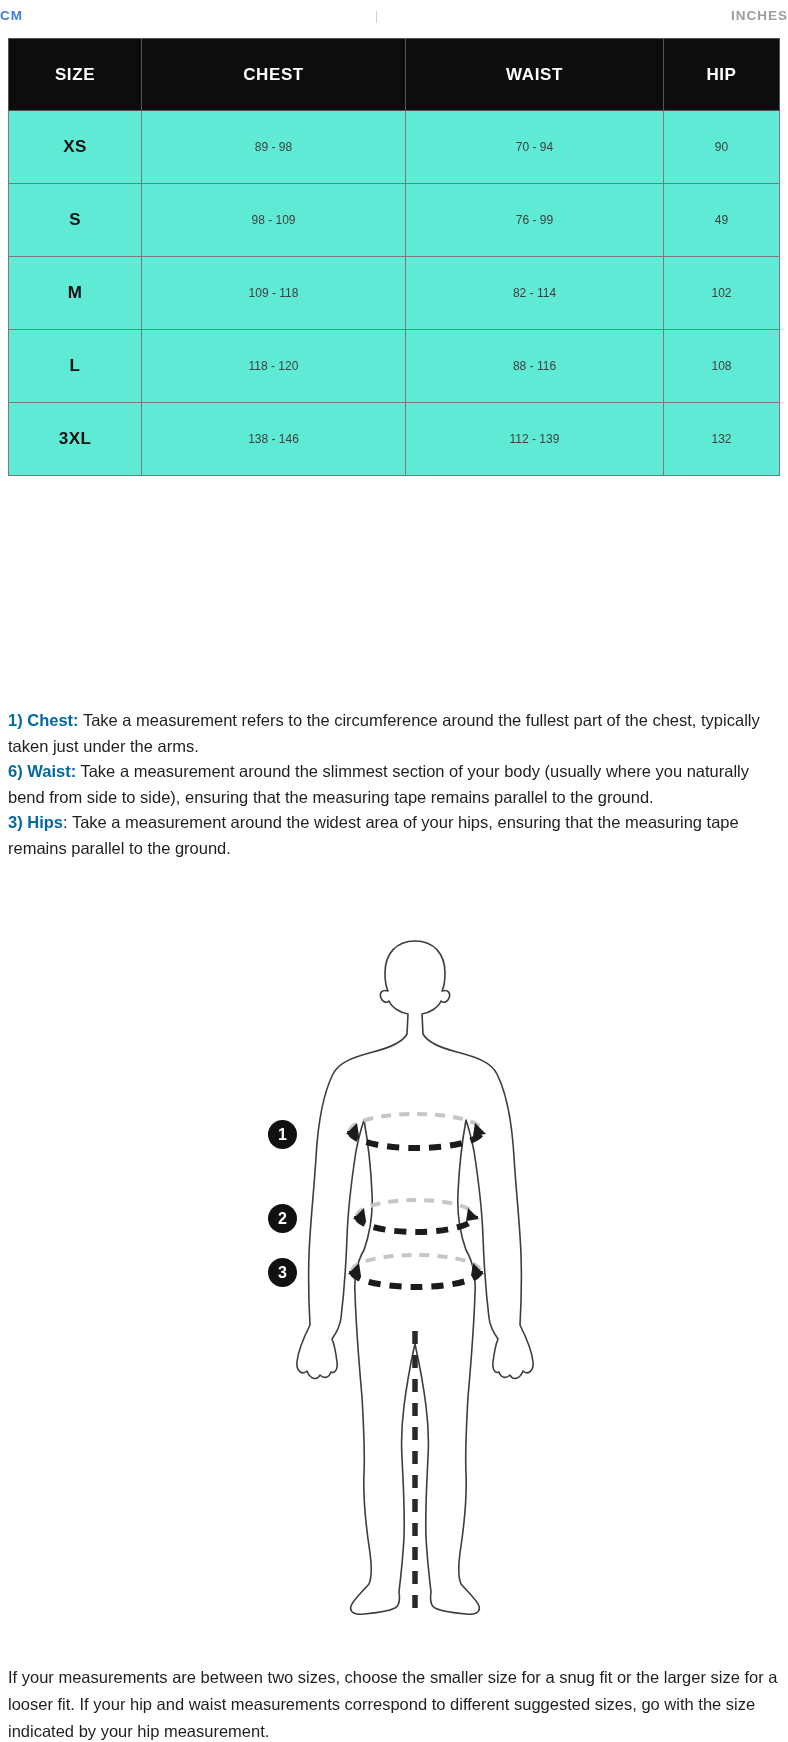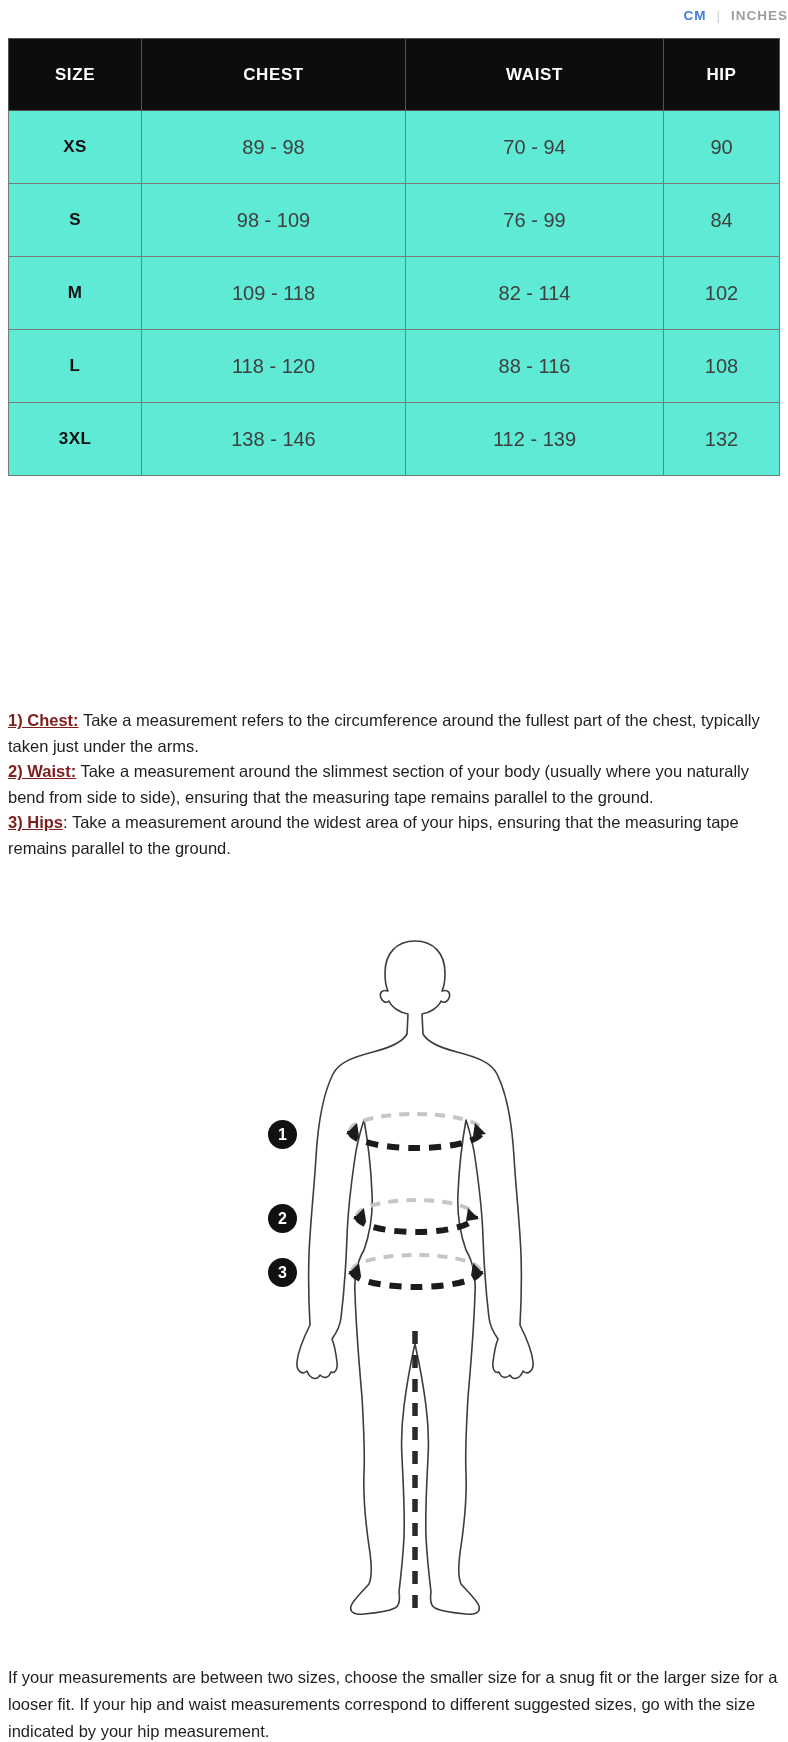--- a/index.html
+++ b/index.html
@@ -5,48 +5,48 @@
   * { margin:0; padding:0; box-sizing:border-box; }
   html,body { background:#ffffff; }
   body {
     width:788px; height:1742px; position:relative; overflow:hidden;
     font-family:"Liberation Sans", sans-serif; color:#212121;
   }
 
   
   .unit-toggle {
     position:absolute; top:8px; left:0; width:100%;
-    display:flex; justify-content:flex-end; align-items:center; gap:10px;
+    display:flex; justify-content:space-between; align-items:center; gap:17px;
     font-size:13.5px; font-weight:bold; letter-spacing:1px;
   }
   .unit-toggle .cm { color:#3D7EDB; cursor:pointer; }
   .unit-toggle .divider { color:#cfcfcf; font-weight:normal; }
   .unit-toggle .inches { color:#9B9DA0; cursor:pointer; }
 
   
   .table-wrap { position:absolute; top:38px; left:8px; width:771px; }
   table.size-chart { width:771px; border-collapse:collapse; table-layout:fixed;border-radius:31px; }
   table.size-chart th, table.size-chart td {
     border:1px solid #7a7a7a; text-align:center; vertical-align:middle;
   }
   table.size-chart thead tr { height:72px; }
   table.size-chart thead th {
     background:#0D0D0D; color:#ffffff; font-size:17px; font-weight:bold;
     letter-spacing:0.6px; border-color:#555555;
   }
   table.size-chart tbody tr { height:73px; background:#5eead4; }
   td.size-cell { font-weight:bold; color:#111111; font-size:17px; letter-spacing:0.4px; }
-  td.val-cell  { color:#3f3f3f; font-size:20px; }
+  td.val-cell  { color:#3f3f3f; font-size:12px; }
 
   
   .instructions {
     position:absolute; top:708px; left:8px; width:774px;
     font-size:16.5px; line-height:25.5px; color:#1f1f1f;
   }
-  .instructions b { color:#7f1d1d;text-decoration:underline; }
+  .instructions b { color:#0369a1; }
 
   
   .diagram { position:absolute; top:935px; left:205px; width:420px; height:680px; }
   .diagram svg { display:block; width:420px; height:680px; }
   .marker-badge {
     position:absolute; width:29px; height:29px; border-radius:50%;
     background:#111111; color:#ffffff; font-size:16px; font-weight:bold;
     display:flex; align-items:center; justify-content:center;
   }
   .badge-1 { left:63px; top:185px; }
@@ -88,21 +88,21 @@
       <tr>
         <td class="size-cell">XS</td>
         <td class="val-cell">89 - 98</td>
         <td class="val-cell">70 - 94</td>
         <td class="val-cell">90</td>
       </tr>
       <tr>
         <td class="size-cell">S</td>
         <td class="val-cell">98 - 109</td>
         <td class="val-cell">76 - 99</td>
-        <td class="val-cell">84</td>
+        <td class="val-cell">49</td>
       </tr>
       <tr>
         <td class="size-cell">M</td>
         <td class="val-cell">109 - 118</td>
         <td class="val-cell">82 - 114</td>
         <td class="val-cell">102</td>
       </tr>
       <tr>
         <td class="size-cell">L</td>
         <td class="val-cell">118 - 120</td>
@@ -114,21 +114,21 @@
         <td class="val-cell">138 - 146</td>
         <td class="val-cell">112 - 139</td>
         <td class="val-cell">132</td>
       </tr>
     </tbody>
   </table>
 </div>
 
 <div class="instructions">
   <p><b>1) Chest:</b><span> Take a measurement refers to the circumference around the fullest part of the chest, typically taken just under the arms.</span></p>
-  <p><b>2) Waist:</b><span> Take a measurement around the slimmest section of your body (usually where you naturally bend from side to side), ensuring that the measuring tape remains parallel to the ground.</span></p>
+  <p><b>6) Waist:</b><span> Take a measurement around the slimmest section of your body (usually where you naturally bend from side to side), ensuring that the measuring tape remains parallel to the ground.</span></p>
   <p><b>3) Hips</b><span>: Take a measurement around the widest area of your hips, ensuring that the measuring tape remains parallel to the ground.</span></p>
 </div>
 
 <div class="diagram">
   <svg viewBox="0 0 420 680">
 
     <path fill="#ffffff" stroke="#3d3d3d" stroke-width="1.6" stroke-linejoin="round" d="M 210,6
          C 191,6 180,19 180,38
          C 180,46 181,52 183,56
          C 177,54 174,58 176,63 C 178,68 182,68 184,66

